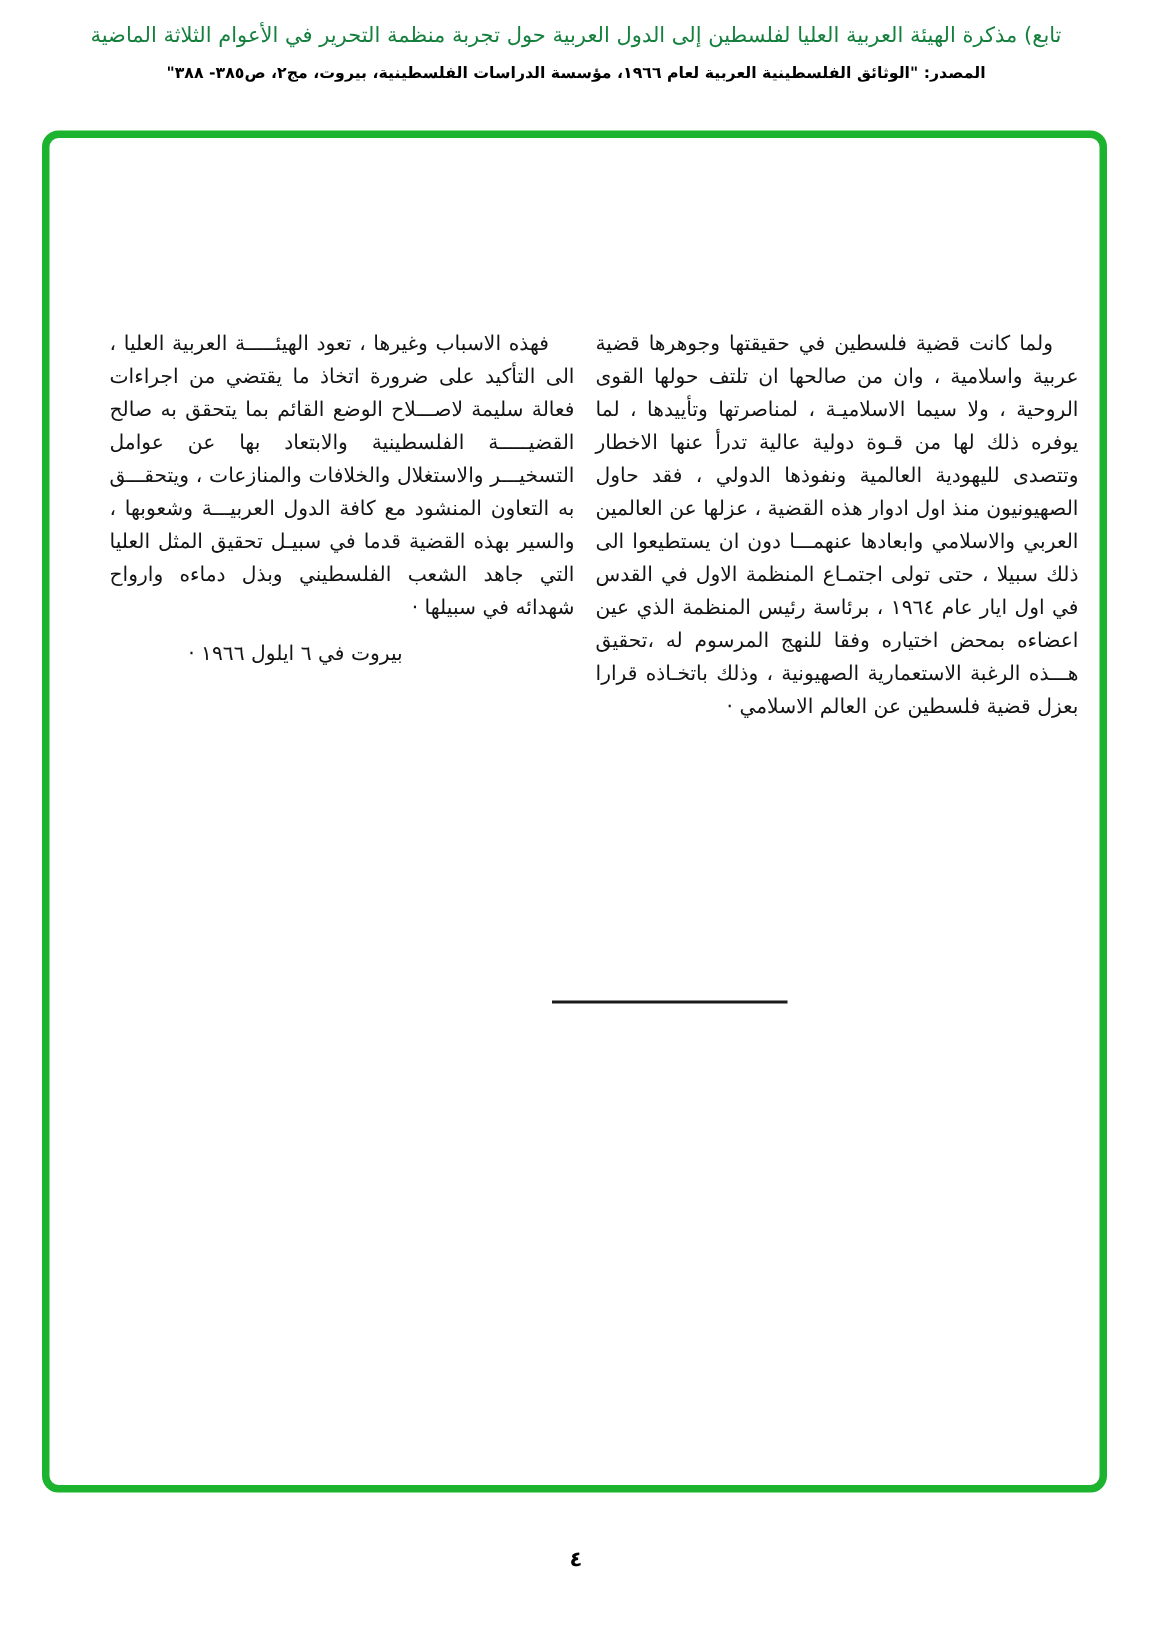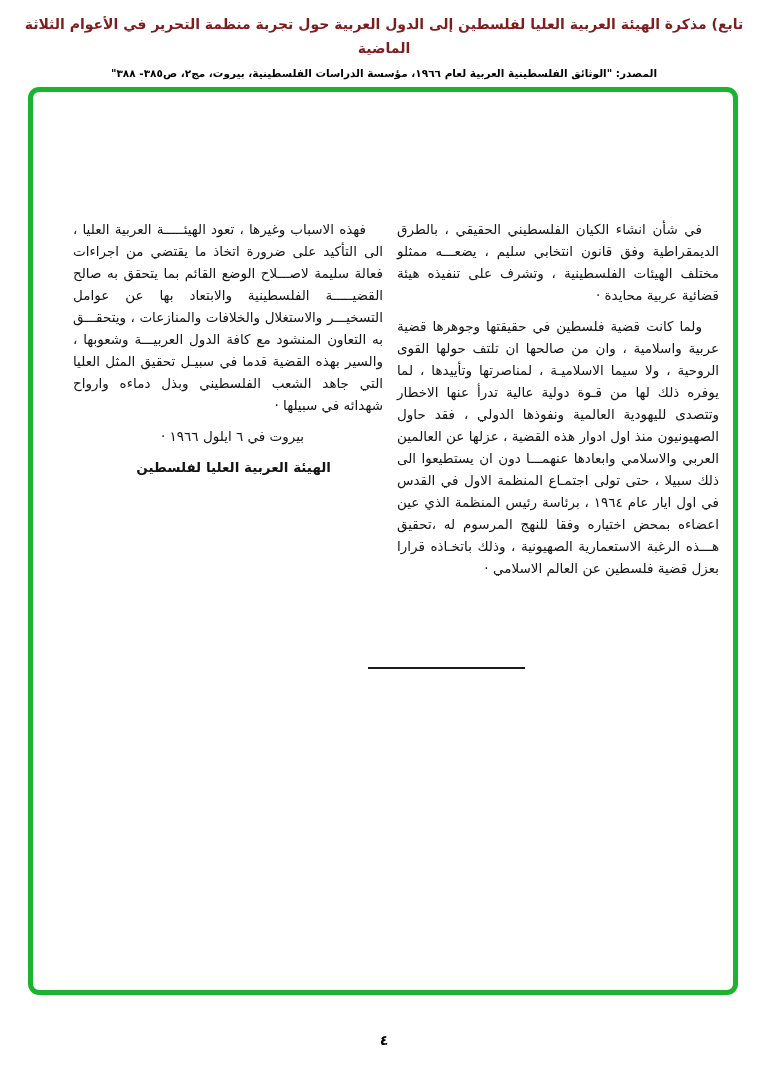--- a/index.html
+++ b/index.html
@@ -15,23 +15,23 @@
   .page-header {
     position: absolute;
     top: 12px;
     left: 0;
     width: 768px;
     text-align: center;
     direction: rtl;
   }
   .doc-title {
     font-size: 14px;
-    font-weight: bold;
+    font-weight: normal;
     letter-spacing: 0;
-    color: #7f1d1d;
+    color: #15803d;
     line-height: 24px;
   }
   .doc-source {
     margin-top: 5px;
     font-size: 10.5px;
     font-weight: bold;
     color: #000000;
     line-height: 16px;
   }
   .green-frame {
@@ -59,22 +59,22 @@
     font-size: 13.5px;
     line-height: 22px;
     text-align: justify;
     text-justify: inter-word;
     color: #141414;
   }
   .col-right { width: 322px; }
   .col-left  { width: 310px; }
   .text-col p { margin-bottom: 9px; text-indent: 17px; }
   .date-line {
-    text-align: right;
-    margin-right: 79px;
+    text-align: center;
+    margin-right: 62px;
     margin-bottom: 2px;
     text-indent: 0 !important;
   }
   .signature-line {
     font-weight: bold;
     text-align: right;
     margin-right: 52px;
     text-indent: 0 !important;
   }
   .divider {
@@ -100,26 +100,24 @@
 <body>
 
 <div class="page-header">
   <div class="doc-title">تابع) مذكرة الهيئة العربية العليا لفلسطين إلى الدول العربية حول تجربة منظمة التحرير في الأعوام الثلاثة الماضية</div>
   <div class="doc-source">المصدر: "الوثائق الفلسطينية العربية لعام ١٩٦٦، مؤسسة الدراسات الفلسطينية، بيروت، مج٢، ص٣٨٥- ٣٨٨"</div>
 </div>
 
 <div class="green-frame">
   <div class="columns">
     <div class="text-col col-right">
-      <p>في شأن انشاء الكيان الفلسطيني الحقيقي ، بالطرق الديمقراطية وفق قانون انتخابي سليم ، يضعـــه ممثلو مختلف الهيئات الفلسطينية ، وتشرف على تنفيذه هيئة قضائية عربية محايدة ·</p>
       <p>ولما كانت قضية فلسطين في حقيقتها وجوهرها قضية عربية واسلامية ، وان من صالحها ان تلتف حولها القوى الروحية ، ولا سيما الاسلاميـة ، لمناصرتها وتأييدها ، لما يوفره ذلك لها من قـوة دولية عالية تدرأ عنها الاخطار وتتصدى لليهودية العالمية ونفوذها الدولي ، فقد حاول الصهيونيون منذ اول ادوار هذه القضية ، عزلها عن العالمين العربي والاسلامي وابعادها عنهمـــا دون ان يستطيعوا الى ذلك سبيلا ، حتى تولى اجتمـاع المنظمة الاول في القدس في اول ايار عام ١٩٦٤ ، برئاسة رئيس المنظمة الذي عين اعضاءه بمحض اختياره وفقا للنهج المرسوم له ،تحقيق هـــذه الرغبة الاستعمارية الصهيونية ، وذلك باتخـاذه قرارا بعزل قضية فلسطين عن العالم الاسلامي ·</p>
     </div>
     <div class="text-col col-left">
       <p>فهذه الاسباب وغيرها ، تعود الهيئـــــة العربية العليا ، الى التأكيد على ضرورة اتخاذ ما يقتضي من اجراءات فعالة سليمة لاصـــلاح الوضع القائم بما يتحقق به صالح القضيـــــة الفلسطينية والابتعاد بها عن عوامل التسخيـــر والاستغلال والخلافات والمنازعات ، ويتحقـــق به التعاون المنشود مع كافة الدول العربيـــة وشعوبها ، والسير بهذه القضية قدما في سبيـل تحقيق المثل العليا التي جاهد الشعب الفلسطيني وبذل دماءه وارواح شهدائه في سبيلها ·</p>
       <p class="date-line">بيروت في ٦ ايلول ١٩٦٦ ·</p>
-      <p class="signature-line">الهيئة العربية العليا لفلسطين</p>
     </div>
   </div>
 </div>
 
 <div class="divider"></div>
 
 <div class="page-number">٤</div>
 
 </body></html>

